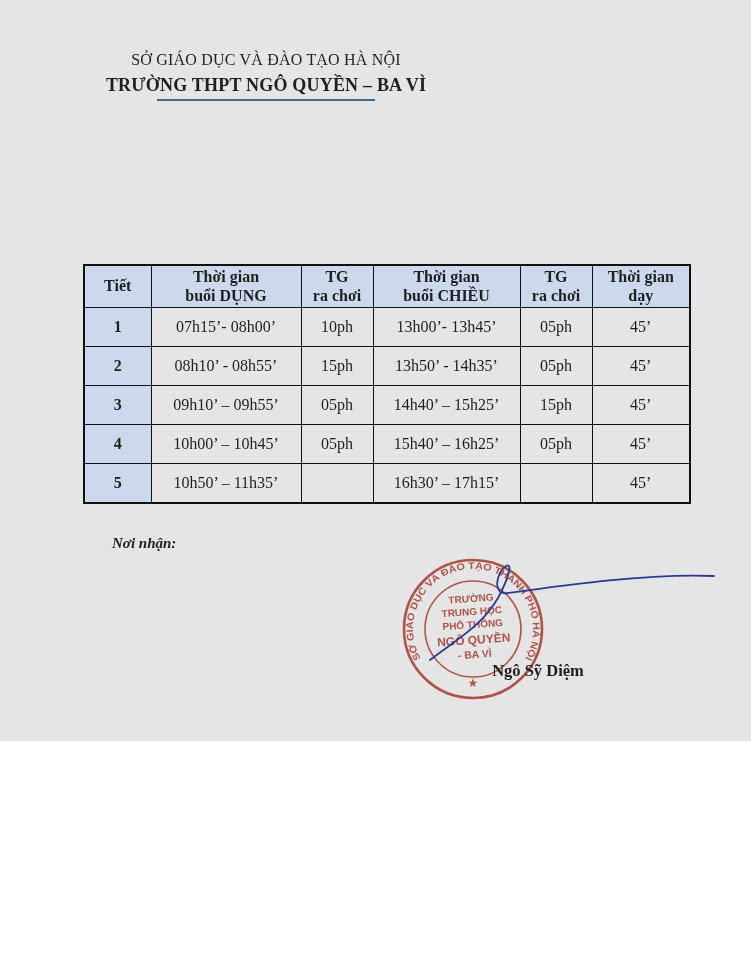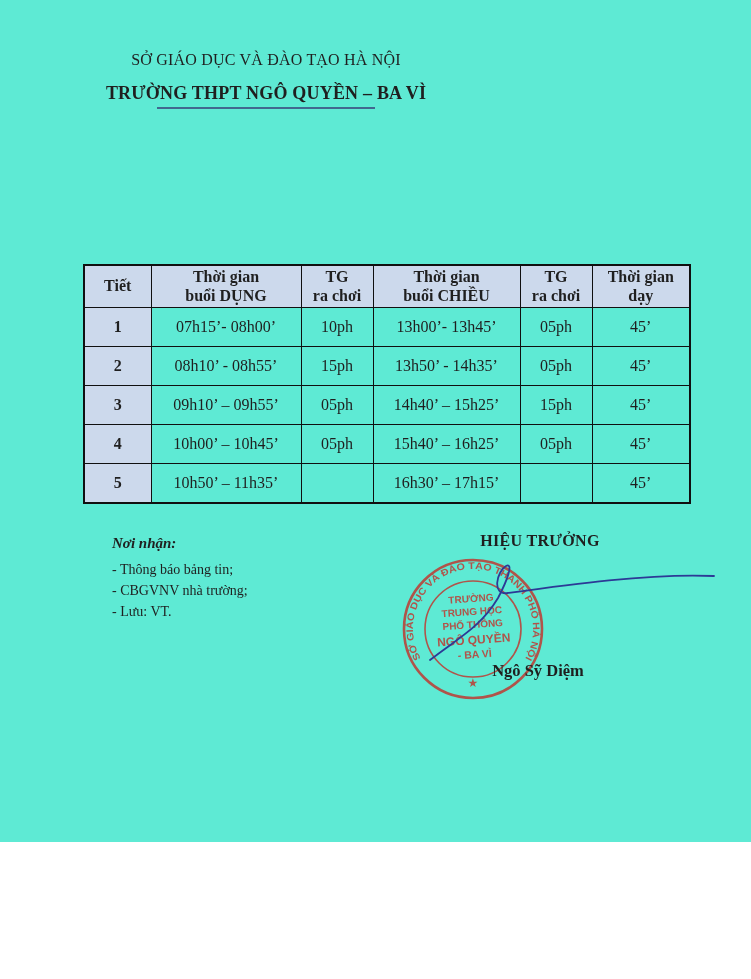--- a/index.html
+++ b/index.html
@@ -1,24 +1,24 @@
 <!DOCTYPE html>
 <html><head>
 <meta charset="utf-8">
 <style>
   html,body { margin:0; padding:0; background:#ffffff; }
   .page {
-    position:relative; width:751px; height:842px; background:#5eead4;
+    position:relative; width:751px; height:741px; background:#e5e5e5;
     font-family:"Liberation Serif", serif; color:#1f1f1f; overflow:hidden;
   }
 
   
   .letterhead { position:absolute; left:70px; top:51px; width:392px; text-align:center; }
   .lh-dept   { font-size:16px; letter-spacing:0.2px; }
-  .lh-school { font-size:18px; font-weight:bold; margin-top:14px; letter-spacing:0.2px; }
+  .lh-school { font-size:18px; font-weight:bold; margin-top:6px; letter-spacing:0.2px; }
   .lh-rule   { width:218px; height:2px; background:#41688f; margin:3px auto 0; }
 
   
   .title-block { position:absolute; left:15px; right:0; top:139px; text-align:center; }
   .tb-1 { font-size:17.5px; font-weight:bold; letter-spacing:0.3px; }
   .tb-2 { font-size:22.5px; font-weight:bold; margin-top:2px; letter-spacing:0.2px; }
   .tb-2 .date { color:#e8191c; }
   .tb-3 { font-size:16.5px; font-weight:bold; margin-top:3px; }
   .tb-3 .underlined { display:inline-block; border-bottom:2px solid #41688f; padding:0 6px 2px; }
 
@@ -141,28 +141,22 @@
         <td></td>
         <td>16h30’ – 17h15’</td>
         <td></td>
         <td>45’</td>
       </tr>
     </tbody>
   </table>
 
   <div class="recipients">
     <div class="head">Nơi nhận:</div>
-    <div class="items">
-      <div class="item">- Thông báo bảng tin;</div>
-      <div class="item">- CBGVNV nhà trường;</div>
-      <div class="item">- Lưu: VT.</div>
-    </div>
   </div>
 
-  <div class="signer-title">HIỆU TRƯỞNG</div>
 
   <svg class="stamp" width="150" height="150" viewBox="0 0 150 150" aria-hidden="true">
     <g fill="none" stroke="#b0544a">
       <circle cx="75" cy="75" r="69" stroke-width="2.6"></circle>
       <circle cx="75" cy="75" r="48" stroke-width="1.6"></circle>
     </g>
     <defs>
       <path id="ringPath" d="M 23.1,105 A 60,60 0 1 1 126.9,105"></path>
     </defs>
     <text font-family="'Liberation Sans', sans-serif" font-weight="bold" font-size="9.5" fill="#b0544a">

